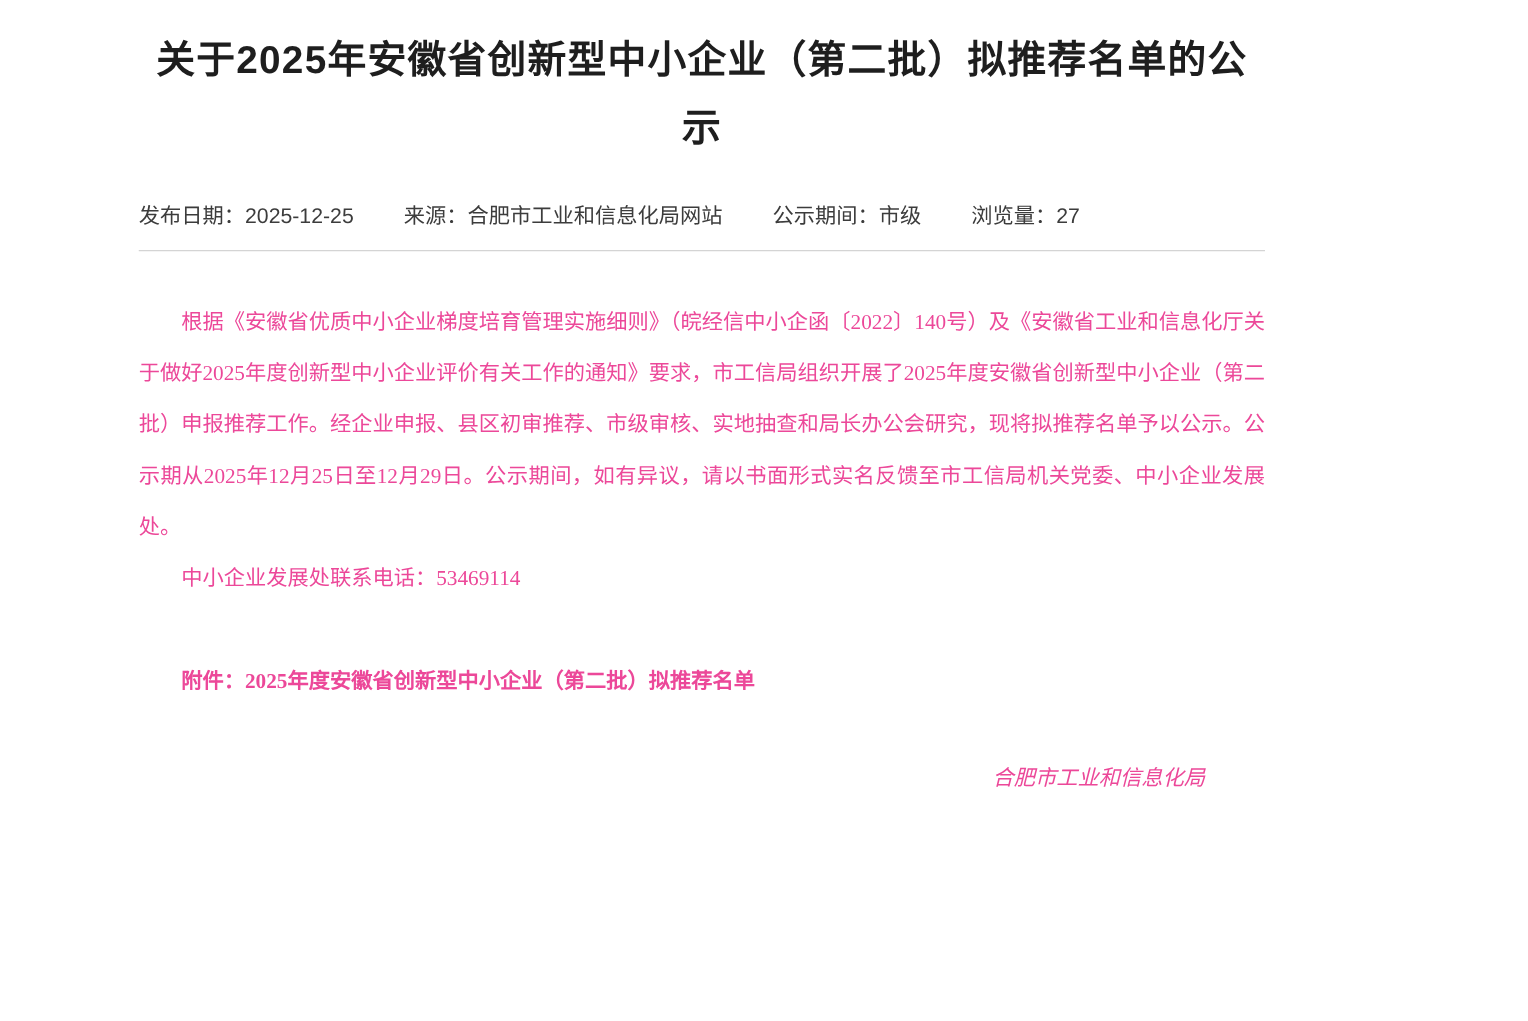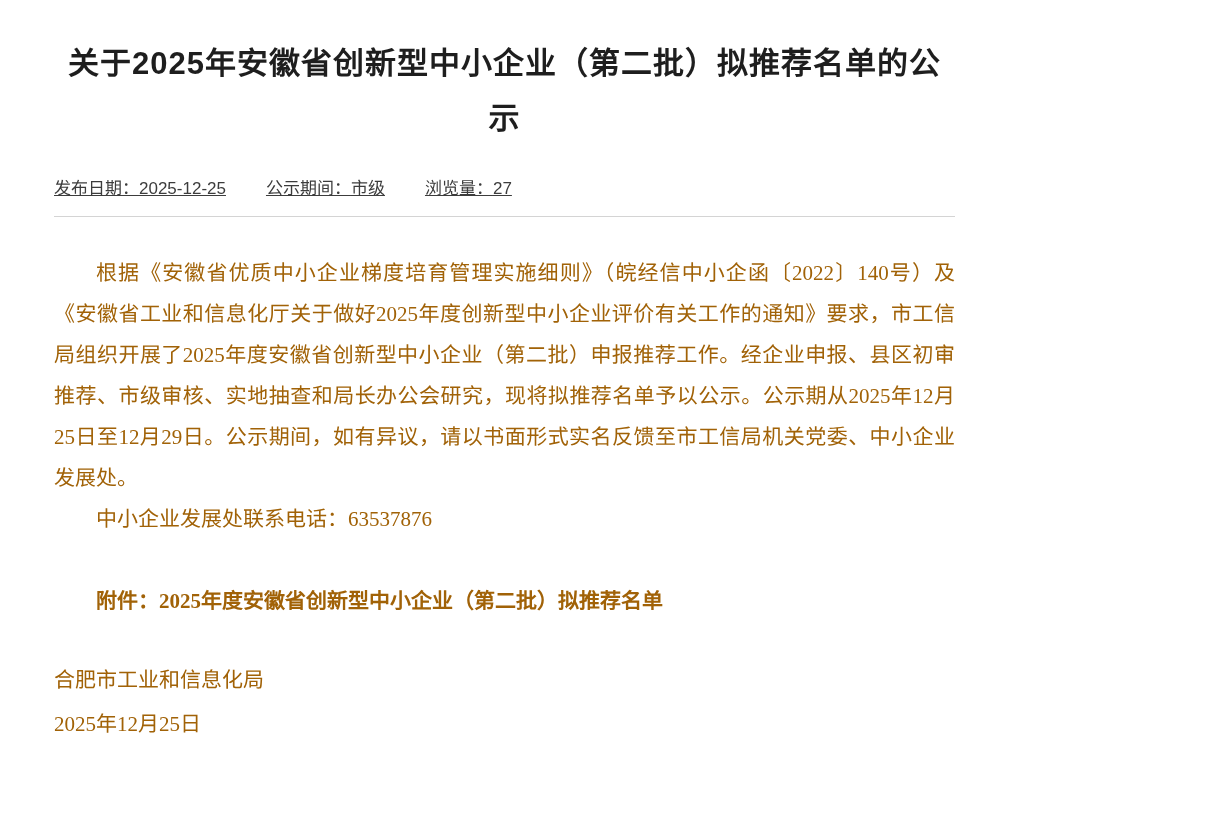--- a/index.html
+++ b/index.html
@@ -8,115 +8,117 @@
   html, body {
     background: #ffffff;
     width: 1222px;
     height: 817px;
     overflow: hidden;
     font-family: "Liberation Sans", "DejaVu Sans", sans-serif;
   }
 
   .article {
     width: 901px;
-    margin-left: 54px;
-    padding-top: 36px;
+    margin-left: 111px;
+    padding-top: 20px;
     color: #111111;
   }
 
   .article-title {
     font-family: "Liberation Sans", "DejaVu Sans", sans-serif;
     font-size: 31px;
     font-weight: 700;
     line-height: 55px;
     text-align: center;
     color: #1e1e1e;
     letter-spacing: 1px;
   }
 
   .meta-row {
     margin-top: 28px;
     display: flex;
     align-items: baseline;
     font-size: 17px;
     color: #3c3c3c;
     white-space: nowrap;
-    text-decoration: underline;
   }
   .meta-item { margin-right: 40px; }
   .meta-item:last-child { margin-right: 0; }
   .meta-label { color: #3c3c3c; }
   .meta-value { color: #3c3c3c; }
 
   .divider {
     margin-top: 17px;
     border: none;
     border-top: 1px solid #d4d4d4;
     height: 0;
     width: 100%;
   }
 
   .article-body {
     margin-top: 36px;
     font-family: "Liberation Serif", "DejaVu Serif", serif;
-    font-size: 21px;
+    font-size: 17px;
     line-height: 41px;
-    color: #a16207;
+    color: #ec4899;
   }
 
   .article-body p {
     text-indent: 2em;
     text-align: justify;
   }
 
   .attachment-line {
     margin-top: 41px;
     font-weight: bold;
   }
 
   .signature-block {
     margin-top: 36px;
-    text-align: left;
+    text-align: right;
     padding-right: 48px;
     line-height: 44px;
+    font-style: italic;
   }
 
   .signature-block .sign-date {
     padding-right: 2px;
   }
 </style>
 </head>
 <body>
 
 <div class="article">
 
   <h1 class="article-title">关于2025年安徽省创新型中小企业（第二批）拟推荐名单的公示</h1>
 
   <div class="meta-row">
     <div class="meta-item">
       <span class="meta-label">发布日期：</span><span class="meta-value">2025-12-25</span>
     </div>
     <div class="meta-item">
+      <span class="meta-label">来源：</span><span class="meta-value">合肥市工业和信息化局网站</span>
+    </div>
+    <div class="meta-item">
       <span class="meta-label">公示期间：</span><span class="meta-value">市级</span>
     </div>
     <div class="meta-item">
       <span class="meta-label">浏览量：</span><span class="meta-value">27</span>
     </div>
   </div>
 
   <hr class="divider">
 
   <div class="article-body">
 
     <p>根据《安徽省优质中小企业梯度培育管理实施细则》（皖经信中小企函〔2022〕140号）及《安徽省工业和信息化厅关于做好2025年度创新型中小企业评价有关工作的通知》要求，市工信局组织开展了2025年度安徽省创新型中小企业（第二批）申报推荐工作。经企业申报、县区初审推荐、市级审核、实地抽查和局长办公会研究，现将拟推荐名单予以公示。公示期从2025年12月25日至12月29日。公示期间，如有异议，请以书面形式实名反馈至市工信局机关党委、中小企业发展处。</p>
 
-    <p>中小企业发展处联系电话：63537876</p>
+    <p>中小企业发展处联系电话：53469114</p>
 
 
     <p class="attachment-line">附件：2025年度安徽省创新型中小企业（第二批）拟推荐名单</p>
 
     <div class="signature-block">
       <div class="sign-org">合肥市工业和信息化局</div>
-      <div class="sign-date">2025年12月25日</div>
     </div>
 
   </div>
 </div>
 
 </body></html>

